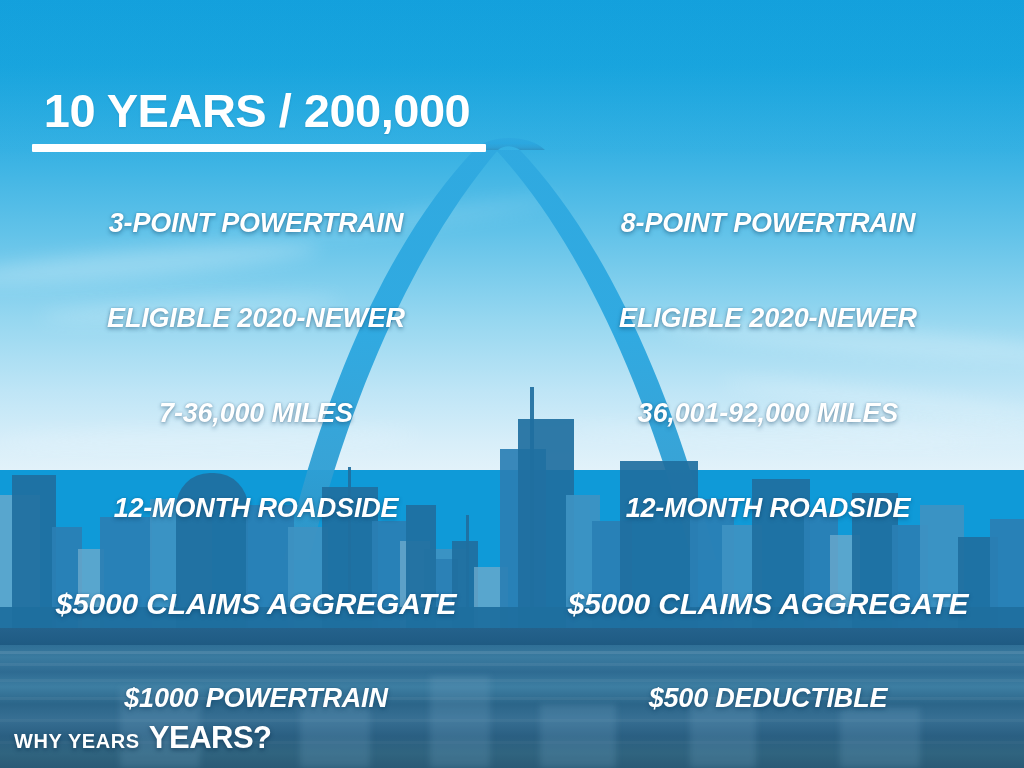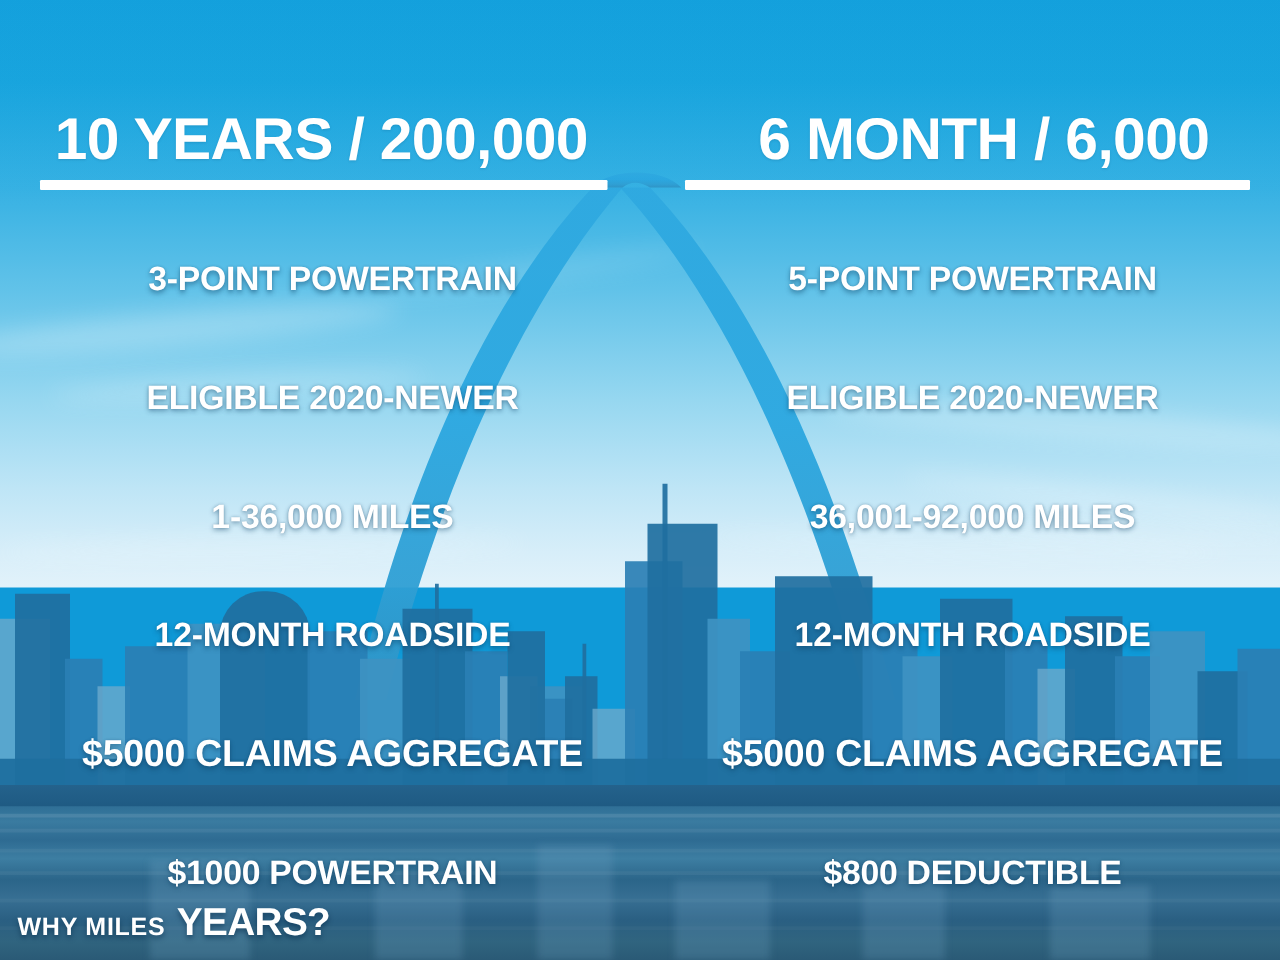--- a/index.html
+++ b/index.html
@@ -98,23 +98,24 @@
   .hcol.left .htitle{padding-right:18px;}
   .hcol.right .htitle{padding-left:18px;}
   .hrule{
     position:absolute;height:8px;background:#ffffff;border-radius:1px;
     top:58px;
   }
   .hcol.left .hrule{left:32px;right:26px;}
   .hcol.right .hrule{left:36px;right:24px;}
 
   .grid{
-    position:absolute;left:10px;top:176px;width:828px;height:540px;
+    position:absolute;left:0;top:176px;width:828px;height:540px;
     display:grid;grid-template-columns:512px 512px;
     grid-template-rows:repeat(6,95px);
+    font-style:italic;
   }
   .cell{
     display:flex;align-items:center;justify-content:center;
     color:#ffffff;font-weight:bold;font-size:27px;letter-spacing:-0.2px;
     white-space:nowrap;
     text-shadow:0 2px 4px rgba(10,60,95,.45), 0 0 2px rgba(10,60,95,.25);
   }
   .cell.big{font-size:30px;}
 
   .brand{
@@ -225,45 +226,41 @@
     <div class="haze"></div>
   </div>
 
   <div class="content">
 
     <div class="header-row">
       <div class="hcol left">
         <div class="htitle">10 YEARS / 200,000</div>
         <div class="hrule"></div>
       </div>
-      <div class="hcol right">
-        <div class="htitle">6 MONTH / 6,000</div>
-        <div class="hrule"></div>
-      </div>
     </div>
 
     <div class="grid">
       <div class="cell">3-POINT POWERTRAIN</div>
-      <div class="cell">5-POINT POWERTRAIN</div>
+      <div class="cell">8-POINT POWERTRAIN</div>
 
       <div class="cell">ELIGIBLE 2020-NEWER</div>
       <div class="cell">ELIGIBLE 2020-NEWER</div>
 
-      <div class="cell">1-36,000 MILES</div>
+      <div class="cell">7-36,000 MILES</div>
       <div class="cell">36,001-92,000 MILES</div>
 
       <div class="cell">12-MONTH ROADSIDE</div>
       <div class="cell">12-MONTH ROADSIDE</div>
 
       <div class="cell big">$5000 CLAIMS AGGREGATE</div>
       <div class="cell big">$5000 CLAIMS AGGREGATE</div>
 
       <div class="cell">$1000 POWERTRAIN</div>
-      <div class="cell">$800 DEDUCTIBLE</div>
+      <div class="cell">$500 DEDUCTIBLE</div>
     </div>
 
     <div class="brand">
-      <span class="why">WHY MILES</span>
+      <span class="why">WHY YEARS</span>
       <span class="fusz">YEARS?</span>
     </div>
 
   </div>
 </div>
 
 </body></html>

